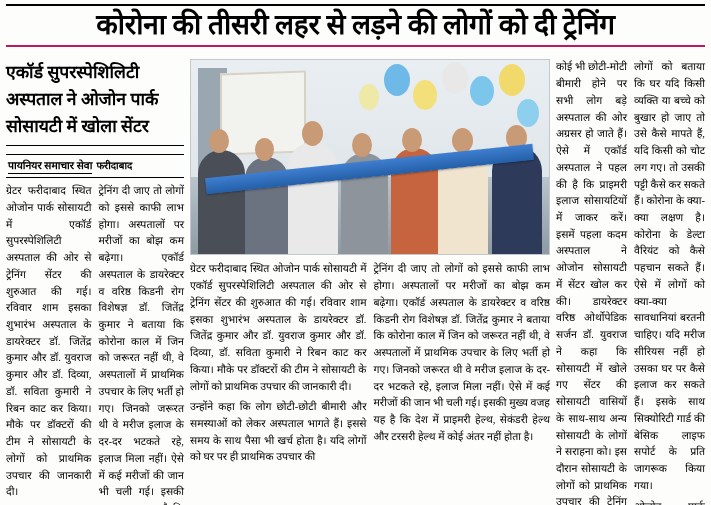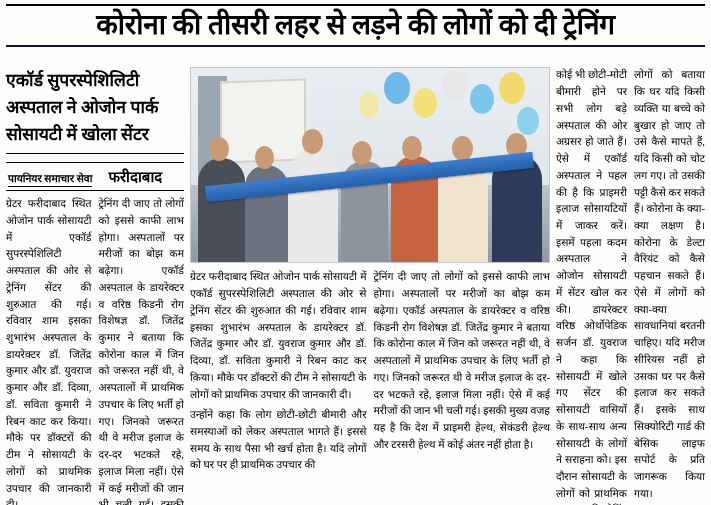--- a/index.html
+++ b/index.html
@@ -18,23 +18,23 @@
     position: relative;
     width: 711px;
     height: 505px;
     background: #fdfdfb;
     box-sizing: border-box;
     padding: 4px 6px 4px 6px;
   }
   
   .headline-wrap {
     border-top: 2px solid #000;
-    border-bottom: 2px solid #0f172a;
+    border-bottom: 2px solid #be185d;
     padding: 3px 0 5px 0;
-    margin-bottom: 20px;
+    margin-bottom: 12px;
   }
   .headline {
     font-family: "Liberation Serif", serif;
     font-weight: bold;
     font-size: 28px;
     line-height: 1.12;
     text-align: center;
     letter-spacing: -0.2px;
     white-space: nowrap;
   }
@@ -72,29 +72,29 @@
     font-family: "Liberation Serif", serif;
     font-weight: bold;
     font-size: 10.5px;
     border: 1px solid #000;
     border-left: none;
     border-right: none;
     padding: 3px 2px 3px 2px;
     margin-bottom: 5px;
     display: flex;
     align-items: baseline;
-    gap: 16px;
+    gap: 4px;
   }
   .byline .src {
     border-bottom: 1px solid #000;
     padding-bottom: 1px;
   }
   .byline .loc {
     font-weight: bold;
-    font-size: 15px;
+    font-size: 10px;
   }
   
   .txt {
     font-family: "Liberation Serif", serif;
     font-size: 10.6px;
     line-height: 1.58;
     text-align: justify;
     text-justify: inter-word;
   }
   .txt p {

